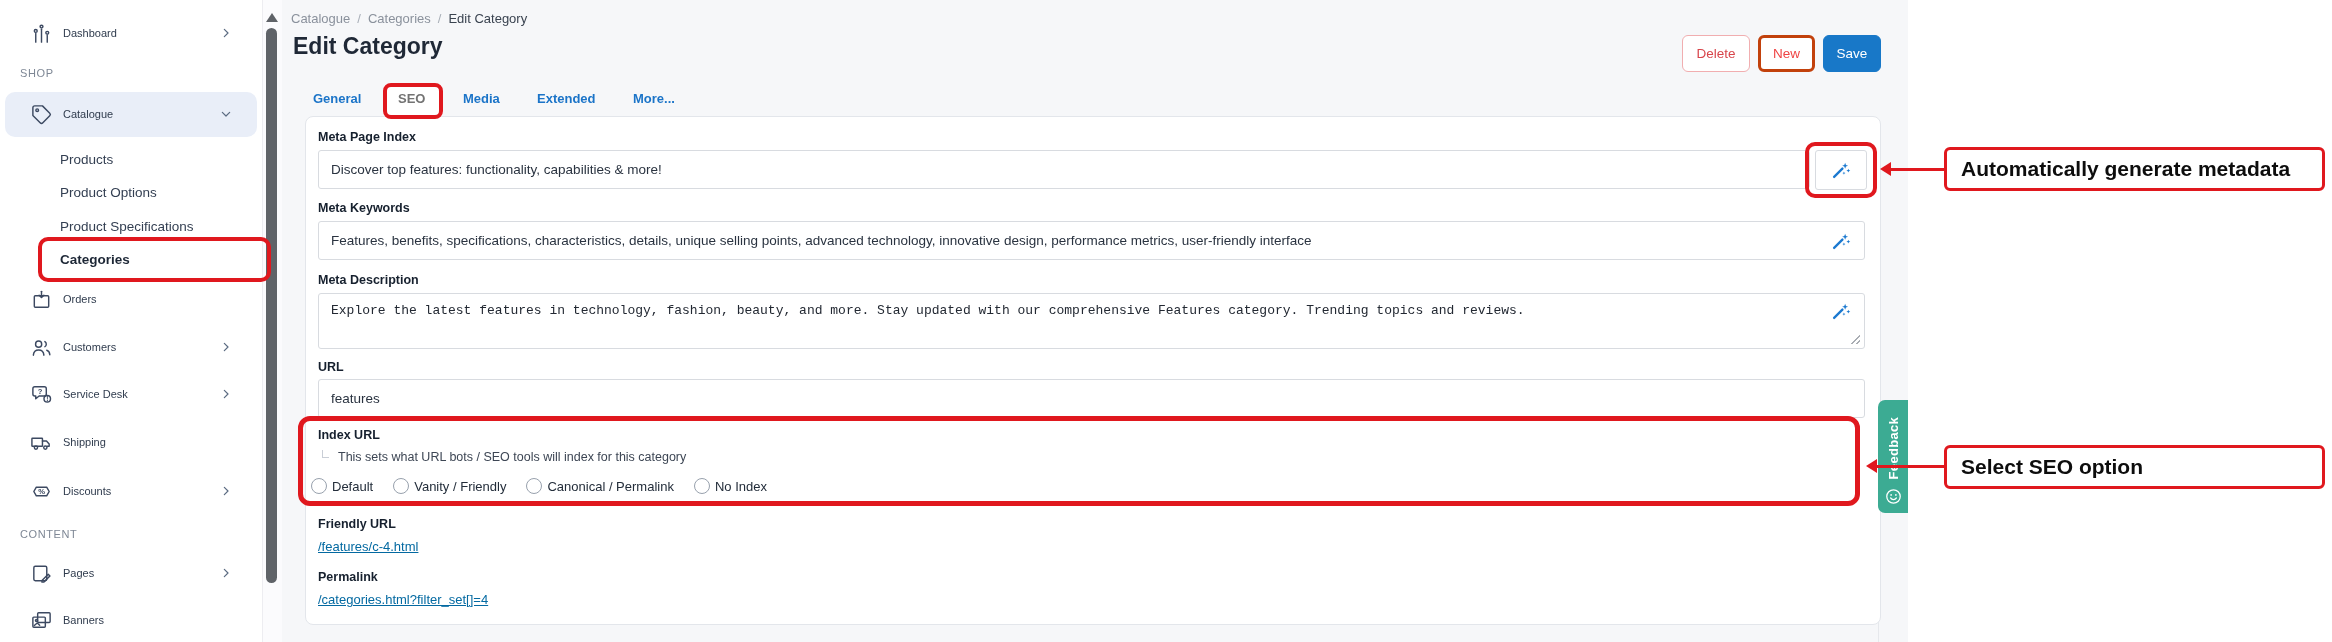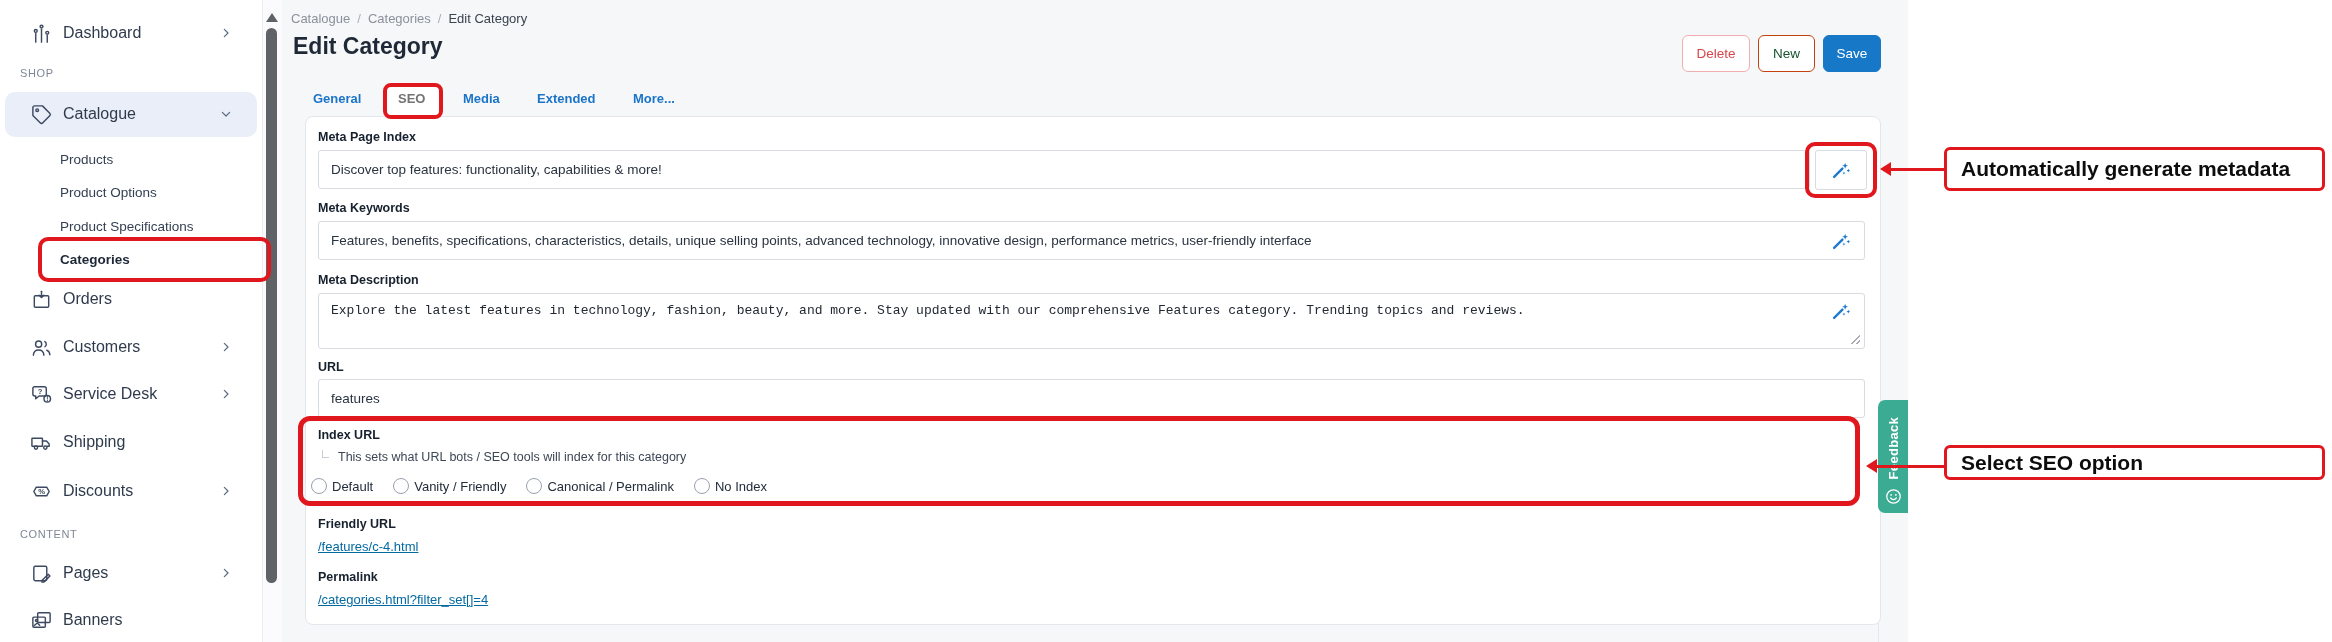--- a/index.html
+++ b/index.html
@@ -7,41 +7,41 @@
   .page { position:relative; width:2332px; height:642px; overflow:hidden; background:#ffffff; }
   .main-bg { position:absolute; left:282px; top:0; width:1626px; height:642px; background:#f6f7f9; }
 
   
   .sidebar { position:absolute; left:0; top:0; width:262px; height:642px; background:#fff; }
   .sb-scroll-track { position:absolute; left:262px; top:0; width:20px; height:642px; background:#fbfbfd; border-left:1px solid #ededf1; }
   .sb-scroll-up { position:absolute; left:266px; top:13px; width:0; height:0; border-left:6px solid transparent; border-right:6px solid transparent; border-bottom:9px solid #5f6368; }
   .sb-scroll-thumb { position:absolute; left:266px; top:28px; width:11px; height:555px; background:#5f6368; border-radius:6px; }
   .sb-row { position:absolute; left:0; width:262px; height:30px; display:flex; align-items:center; cursor:pointer; }
   .sb-row .ic { position:absolute; left:30px; width:23px; height:23px; }
-  .sb-row .lbl { margin-left:63px; font-size:16px; color:#2f3b4d; }
+  .sb-row .lbl { margin-left:63px; font-size:11px; color:#2f3b4d; }
   .sb-row .chev { position:absolute; left:218px; width:16px; height:16px; }
   .sb-pill { position:absolute; left:5px; top:92px; width:252px; height:45px; background:#e9eef8; border-radius:10px; }
   .sb-sub { position:absolute; left:0; width:262px; height:26px; display:flex; align-items:center; cursor:pointer; }
   .sb-sub .lbl { margin-left:60px; font-size:13.5px; color:#333f52; }
   .sb-sub.active .lbl { font-weight:700; color:#1d2736; }
   .sb-header { position:absolute; left:20px; font-size:11px; letter-spacing:.6px; color:#7e8795; }
   svg.icn { stroke:#3c4961; fill:none; stroke-width:1.5; stroke-linecap:round; stroke-linejoin:round; }
   svg.icn text { stroke:none; fill:#3c4961; font-family:"Liberation Sans",sans-serif; }
   svg.chv { stroke:#5b6b82; fill:none; stroke-width:1.8; stroke-linecap:round; stroke-linejoin:round; }
 
   
   .breadcrumb { position:absolute; left:291px; top:11px; font-size:13px; color:#8a919c; display:flex; gap:7px; }
   .breadcrumb .sep { color:#a9afb8; }
   .breadcrumb .current { color:#3a4350; }
   .breadcrumb a { color:#8a919c; text-decoration:none; cursor:pointer; }
   .page-title { position:absolute; left:293px; top:33px; font-size:23px; font-weight:600; color:#1f2836; }
   .btns { position:absolute; left:1682px; top:35px; display:flex; gap:8px; }
   .btn { height:37px; border-radius:6px; font-size:13.5px; display:flex; align-items:center; justify-content:center; cursor:pointer; background:#fff; }
   .btn-delete { width:68px; border:1px solid #f1aeb0; color:#d8454b; }
-  .btn-new { width:57px; border:1px solid #c2410c; color:#14532d; }
+  .btn-new { width:57px; border:3px solid #c2410c; color:#ef4444; }
   .btn-save { width:58px; border:1px solid #1878c8; background:#1878c8; color:#fff; }
 
   
   .tab { position:absolute; top:91px; font-size:13px; font-weight:700; color:#1b74c8; cursor:pointer; z-index:4; }
   .tab.active { color:#737373; }
   .red-seo { position:absolute; left:383px; top:83px; width:60px; height:36px; background:#fff; border:4px solid #e0181e; border-radius:8px; z-index:3; }
 
   
   .card { position:absolute; left:305px; top:116px; width:1576px; height:509px; background:#fff; border:1px solid #e3e6eb; border-radius:8px; z-index:1; }
   .flabel { position:absolute; font-size:12.5px; font-weight:700; color:#16202e; z-index:2; }
@@ -60,21 +60,21 @@
   .radio-lbl { font-size:13px; color:#232d3a; }
   .flink { position:absolute; font-size:13px; color:#0369a1; text-decoration:underline; cursor:pointer; z-index:2; }
 
   
   .red-box { position:absolute; border:4px solid #e0181e; border-radius:10px; z-index:5; pointer-events:none; }
   .red-categories { left:38px; top:237px; width:233px; height:45px; }
   .red-wand { left:1805px; top:142px; width:72px; height:56px; }
   .red-index { left:298px; top:416px; width:1562px; height:90px; border-width:5px; border-radius:12px; }
   .callout { position:absolute; left:1944px; width:381px; background:#fff; border:3px solid #e0181e; border-radius:6px; display:flex; align-items:center; padding-left:14px; font-size:21px; font-weight:700; color:#0d0d0d; z-index:6; }
   .callout-1 { top:147px; height:44px; }
-  .callout-2 { top:445px; height:35px; }
+  .callout-2 { top:445px; height:44px; }
   .arrow { position:absolute; height:3px; background:#e0181e; z-index:6; }
   .arrow::before { content:""; position:absolute; left:-11px; top:-6px; width:0; height:0; border-top:7.5px solid transparent; border-bottom:7.5px solid transparent; border-right:11px solid #e0181e; }
   .arrow-1 { left:1891px; top:168px; width:53px; }
   .arrow-2 { left:1877px; top:465px; width:67px; }
 
   
   .feedback-tab { position:absolute; left:1878px; top:400px; width:30px; height:113px; background:#3cab93; border-radius:7px 0 0 7px; display:flex; flex-direction:column; align-items:center; justify-content:flex-end; padding-bottom:7px; cursor:pointer; z-index:4; }
   .feedback-label { writing-mode:vertical-rl; transform:rotate(180deg); color:#fff; font-size:13px; font-weight:600; letter-spacing:.3px; margin-bottom:8px; }
   .edge-line { position:absolute; left:1878px; top:513px; width:1px; height:129px; background:#e6e8ec; }
 </style>

